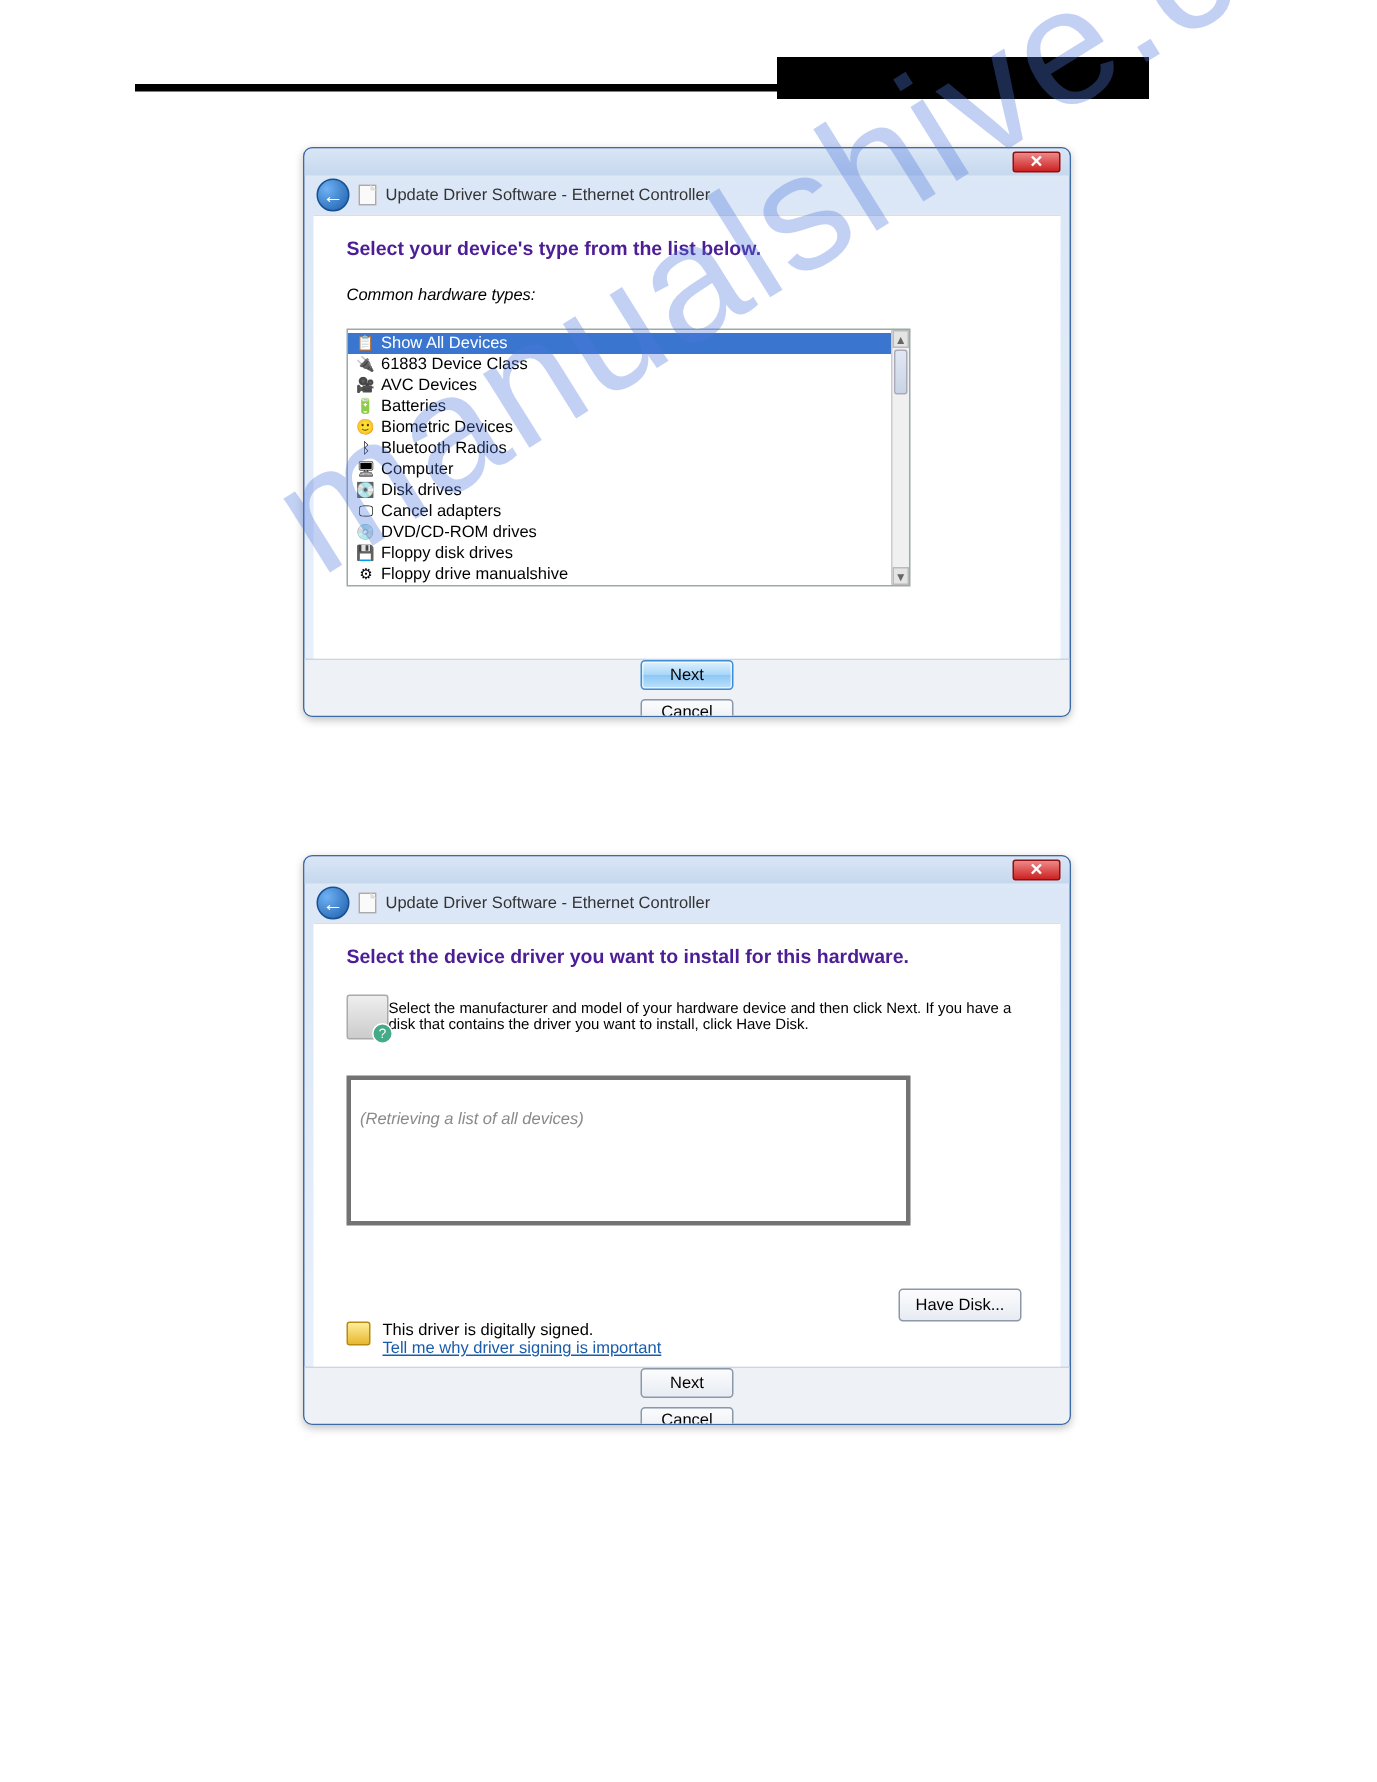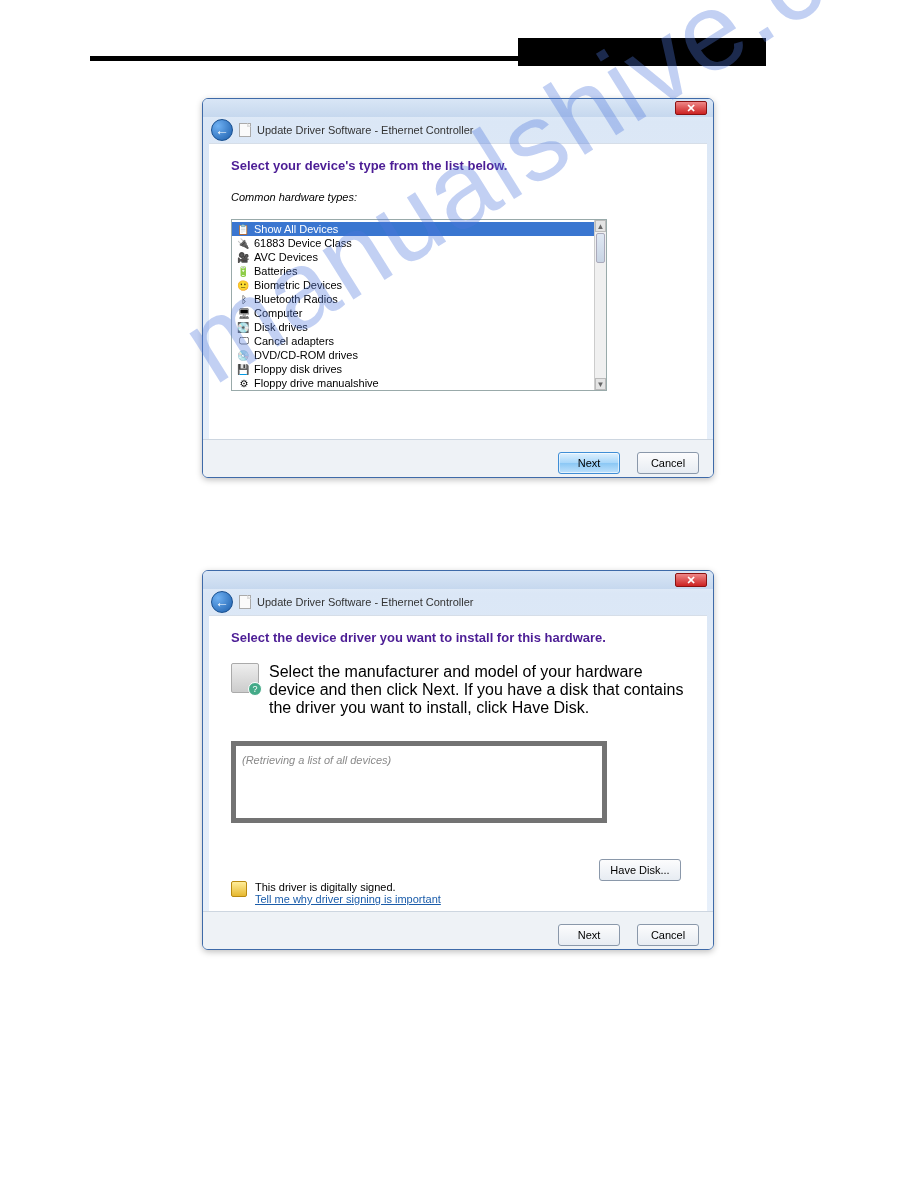--- a/index.html
+++ b/index.html
@@ -149,56 +149,56 @@
   .scroll-thumb {
     position:absolute; left:1px; right:1px; top:13px; height:30px;
     background: linear-gradient(#e0e8f3,#c8d4e4);
     border:1px solid #aab;border-radius:2px;
   }
   .dlg-footer {
     height: 46px;
     background: #eef2f6;
     border-top: 1px solid #cdd6e0;
     display:flex;align-items:center;justify-content:flex-end;
-    padding: 0 14px; gap: 17px;
+    padding: 0 14px; gap: 6px; flex-direction: column;
   }
   .win-btn {
     min-width: 62px; height: 22px;
     padding: 0 10px;
     font-size: 11px;
     border: 1px solid #8a98aa;
     background: linear-gradient(#fcfcfd,#e7ecf2);
     border-radius: 3px;
     cursor: pointer;
   }
   .win-btn.primary {
     border: 1px solid #3f8ed6;
     background: linear-gradient(#dff1fe,#a9d7fa 48%,#8cc8f5 52%,#bfe1fb);
     box-shadow: inset 0 0 0 1px rgba(255,255,255,0.6);
   }
   .info-row {
-    display:flex; gap:10px; align-items: flex-start;
-    font-size:16px; margin-bottom: 10px;
+    display:flex; gap:0; align-items: center;
+    font-size:10px; margin-bottom: 10px;
   }
   .hw-icon {
     width: 28px; height: 30px;
     background: linear-gradient(#eee,#ccc);
     border:1px solid #aaa;border-radius:2px;
     position:relative;flex-shrink:0;
   }
   .hw-icon::after{
     content:"?";position:absolute;right:-4px;bottom:-4px;
     width:12px;height:12px;border-radius:50%;
     background:#4a8;color:#fff;font-size:9px;
     display:flex;align-items:center;justify-content:center;
     border:1px solid #fff;
   }
   .retrieve-box {
-    border:5px solid #737373; width: 376px; height: 82px;
-    padding: 8px 6px;
+    border:3px solid #737373; width: 376px; height: 100px;
+    padding: 20px 6px;
     font-size:11px;color:#8a8a8a;font-style:italic;
     margin-top: 24px;
   }
   .sign-row {
     position:absolute; left:22px; bottom:6px;
     display:flex;align-items:flex-start;gap:8px;
     font-size:11px;
   }
   .shield-icon {
     width:16px;height:16px;flex-shrink:0;

